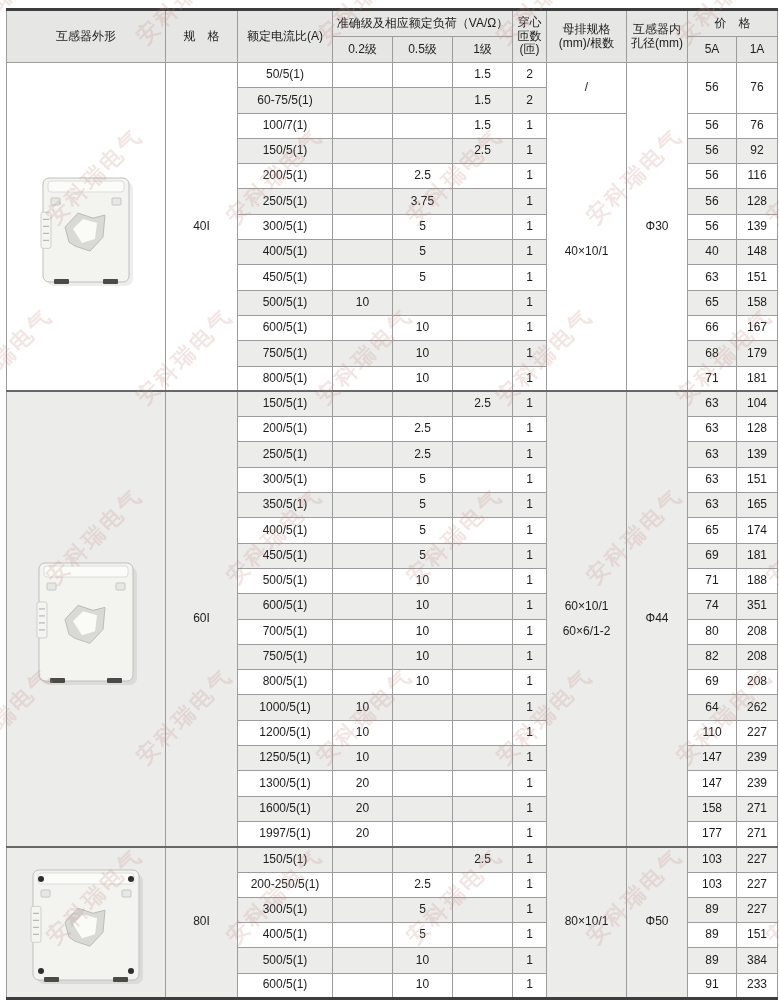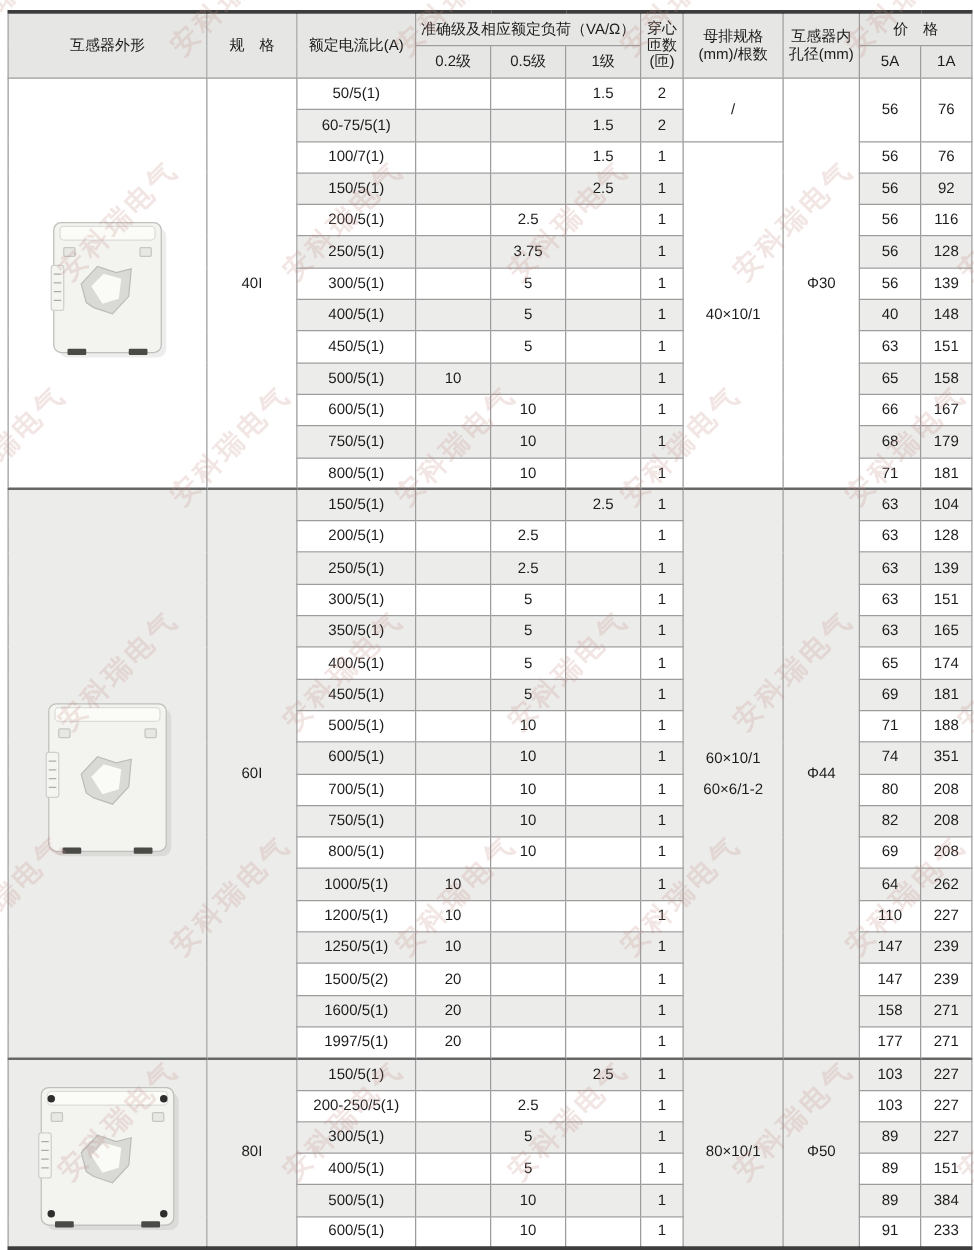--- a/index.html
+++ b/index.html
@@ -396,21 +396,21 @@
       <tr class="shade">
         <td>1250/5(1)</td>
         <td>10</td>
         <td></td>
         <td></td>
         <td>1</td>
         <td>147</td>
         <td>239</td>
       </tr>
       <tr>
-        <td>1500/5(2)</td>
+        <td>1300/5(1)</td>
         <td>20</td>
         <td></td>
         <td></td>
         <td>1</td>
         <td>147</td>
         <td>239</td>
       </tr>
       <tr class="shade">
         <td>1600/5(1)</td>
         <td>20</td>

